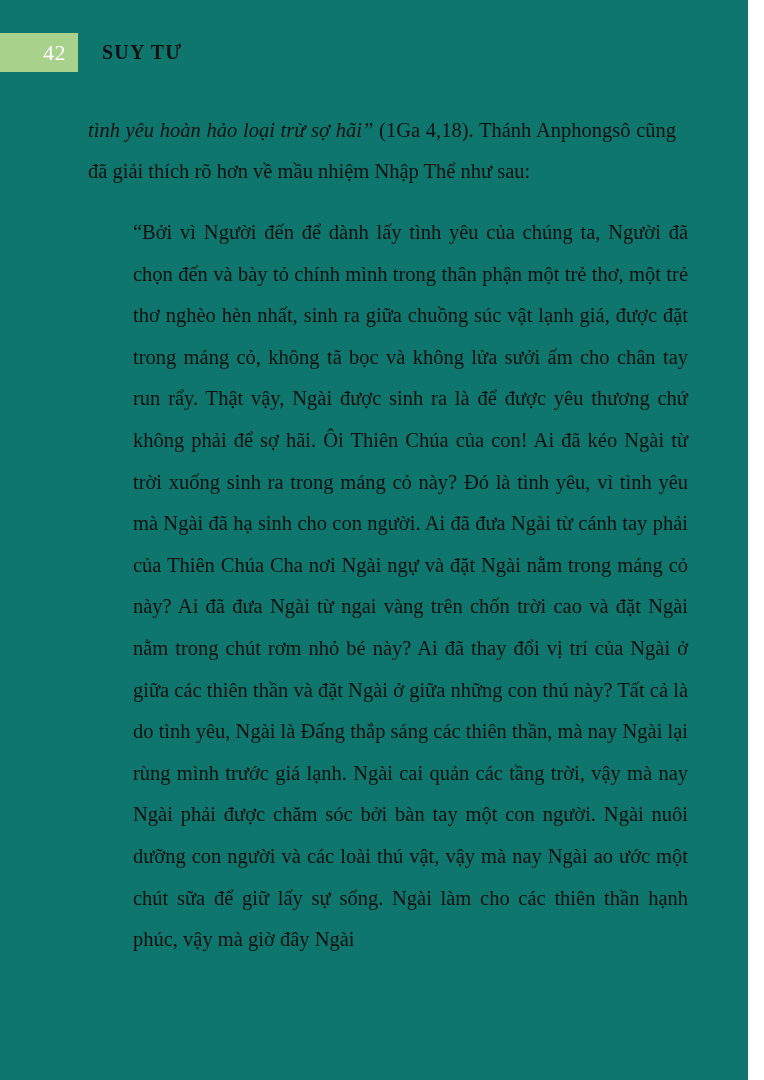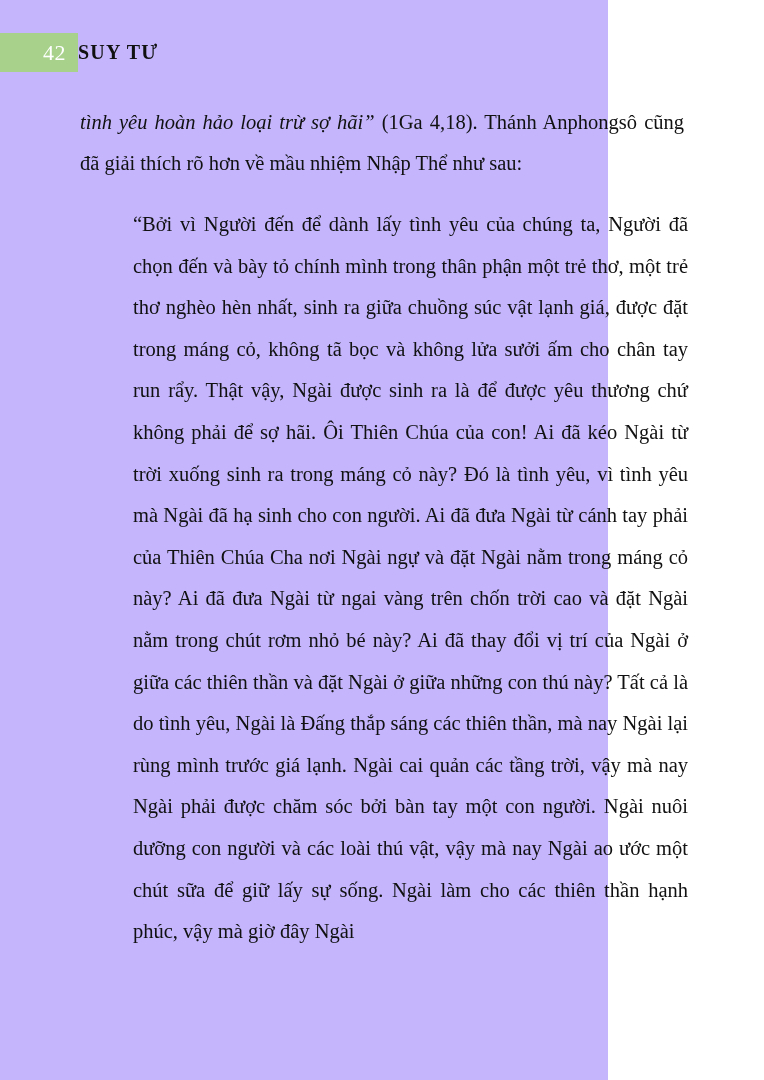--- a/index.html
+++ b/index.html
@@ -11,23 +11,23 @@
     width: 764px;
     height: 1080px;
     overflow: hidden;
     font-family: "Liberation Serif", "DejaVu Serif", serif;
     color: #111111;
     position: relative;
   }
 
   #page {
     position: relative;
-    width: 608px;
+    width: 748px;
     height: 1080px;
-    background: #c4b5fd;
+    background: #0f766e;
   }
 
   
   #header {
     position: absolute;
     left: 0;
     top: 33px;
     width: 764px;
     height: 39px;
     display: flex;
@@ -45,38 +45,38 @@
   #folio-number {
     color: #ffffff;
     font-size: 22px;
     line-height: 1;
     letter-spacing: 0.5px;
     font-family: "Liberation Serif", "DejaVu Serif", serif;
   }
   #header-title {
     display: flex;
     align-items: center;
-    padding-left: 0;
+    padding-left: 24px;
     font-size: 20px;
     font-weight: bold;
     letter-spacing: 1.2px;
     color: #111111;
     white-space: nowrap;
   }
 
   
   #content {
     position: absolute;
     left: 76px;
     top: 98px;
     width: 612px;
   }
 
   .para {
-    margin: 4px;
+    margin: 12px;
     text-align: justify;
     text-justify: inter-word;
     font-size: 20.5px;
     line-height: 41px;
   }
   .para.intro {
     margin-bottom: 20px;
   }
   .para.intro .italic {
     font-style: italic;

